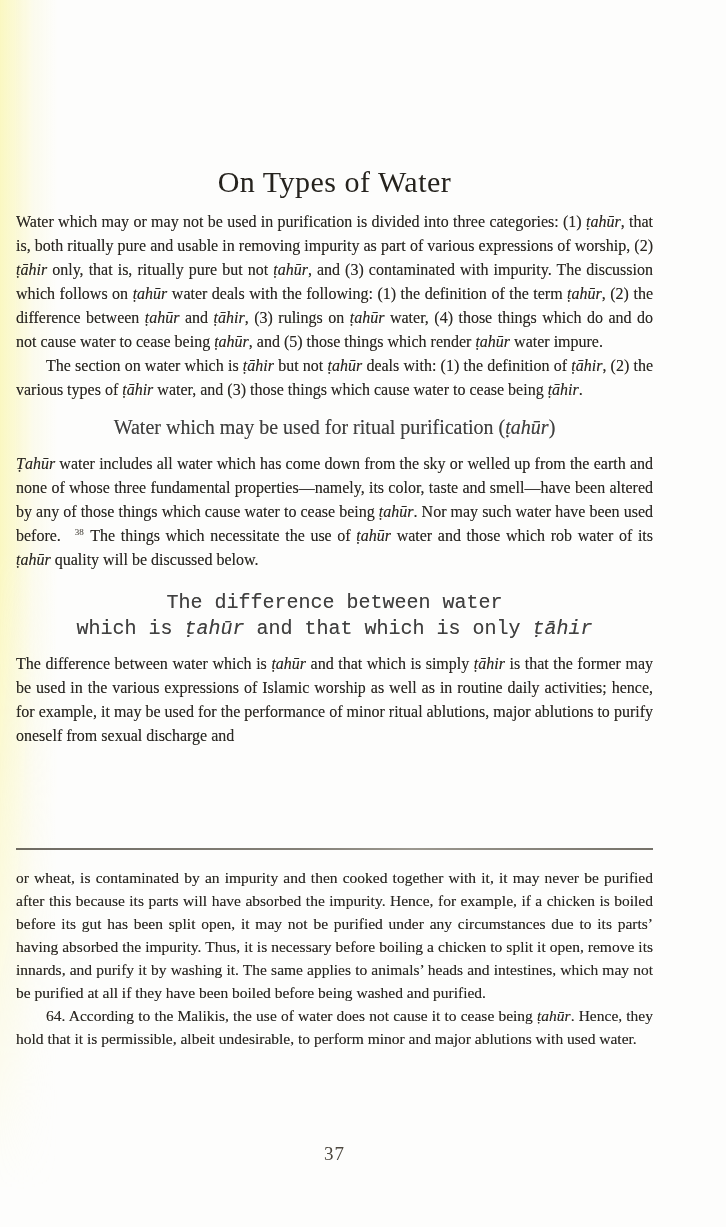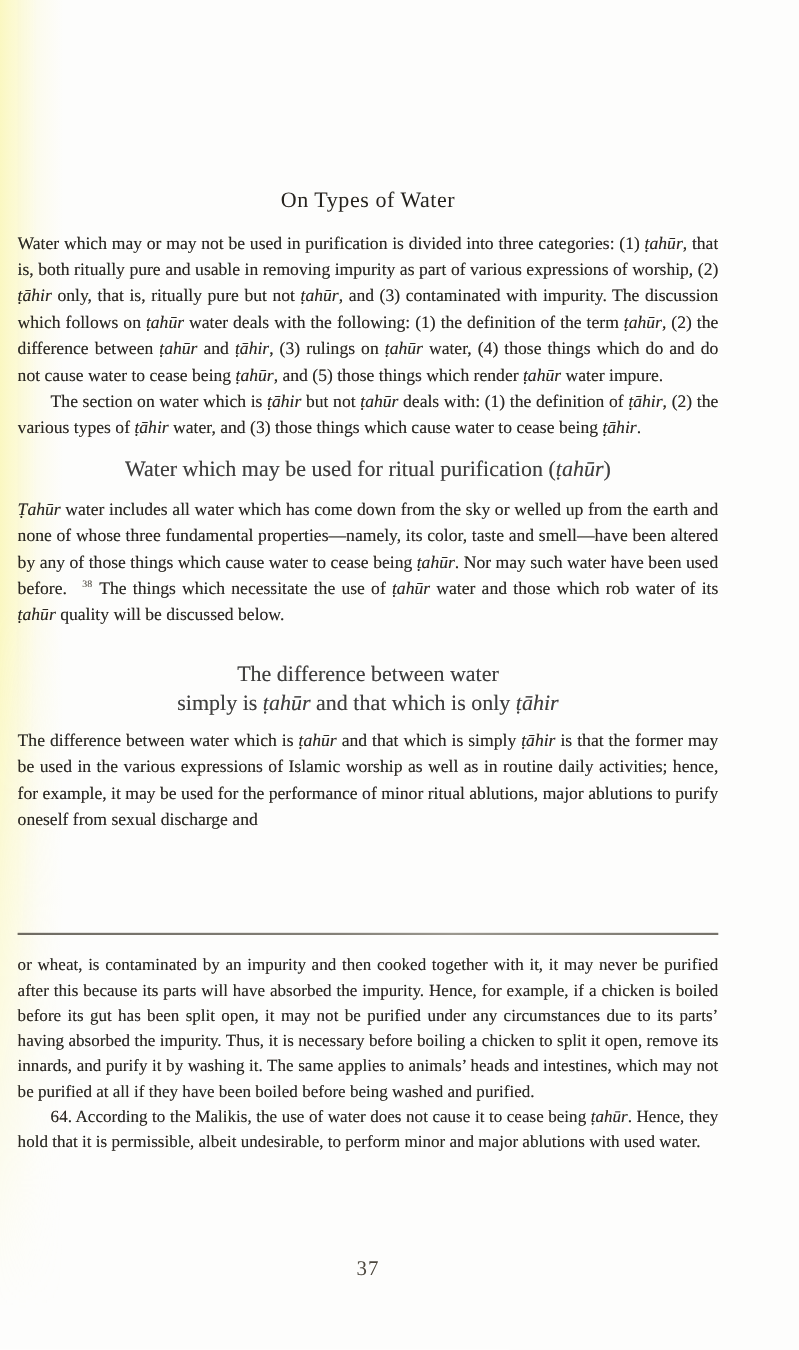--- a/index.html
+++ b/index.html
@@ -21,39 +21,39 @@
     -webkit-mask-image:linear-gradient(to bottom,#000 0%,#000 45%,rgba(0,0,0,0.45) 75%,transparent 97%);
     mask-image:linear-gradient(to bottom,#000 0%,#000 45%,rgba(0,0,0,0.45) 75%,transparent 97%);
     pointer-events:none;
   }
   .main-col{
     position:absolute;left:16px;top:164px;width:637px;height:684px;
     overflow:hidden;
   }
   .chapter-title{
     margin:0 0 10px 0;
-    font-size:20px;line-height:36px;font-weight:normal;
+    font-size:30px;line-height:36px;font-weight:normal;
     text-align:center;letter-spacing:0.5px;
     color:#26231e;
   }
   p.body{
     margin:0;
     font-size:16px;line-height:24px;
     text-align:justify;
     text-shadow:0 0 0.6px rgba(43,40,35,0.5);
     font-family:Liberation Serif, serif;
   }
   p.indent{text-indent:30px;}
   .section-heading{
     margin:12px 0 12px 0;
     font-size:20px;line-height:26px;font-weight:normal;
     text-align:center;color:#404040;
     text-shadow:0 0 0.5px rgba(43,40,35,0.45);
   }
-  .section-heading.two-line{margin-top:28px;margin-bottom:10px;}
+  .section-heading.two-line{margin-top:18px;margin-bottom:10px;font-family:Liberation Mono, monospace;}
   .section-heading .hline{display:block;}
   sup.note-ref{
     vertical-align:super;font-size:9px;line-height:0;color:#6b675f;
     margin-left:14px;margin-right:1px;
   }
   .footnotes{
     position:absolute;left:16px;top:848px;width:637px;
   }
   .fn-rule{
     height:2px;border:0;margin:0 0 16px 0;
@@ -85,21 +85,21 @@
 
     <p class="body"><span>Water which may or may not be used in purification is divided into three categories: (1) </span><i>ṭahūr</i><span>, that is, both ritually pure and usable in removing impurity as part of various expressions of worship, (2) </span><i>ṭāhir</i><span> only, that is, ritually pure but not </span><i>ṭahūr</i><span>, and (3) contaminated with impurity. The discussion which follows on </span><i>ṭahūr</i><span> water deals with the following: (1) the definition of the term </span><i>ṭahūr</i><span>, (2) the difference between </span><i>ṭahūr</i><span> and </span><i>ṭāhir</i><span>, (3) rulings on </span><i>ṭahūr</i><span> water, (4) those things which do and do not cause water to cease being </span><i>ṭahūr</i><span>, and (5) those things which render </span><i>ṭahūr</i><span> water impure.</span></p>
     <p class="body indent"><span>The section on water which is </span><i>ṭāhir</i><span> but not </span><i>ṭahūr</i><span> deals with: (1) the definition of </span><i>ṭāhir</i><span>, (2) the various types of </span><i>ṭāhir</i><span> water, and (3) those things which cause water to cease being </span><i>ṭāhir</i><span>.</span></p>
 
     <h2 class="section-heading"><span>Water which may be used for ritual purification (</span><i>ṭahūr</i><span>)</span></h2>
 
     <p class="body"><i>Ṭahūr</i><span> water includes all water which has come down from the sky or welled up from the earth and none of whose three fundamental properties—namely, its color, taste and smell—have been altered by any of those things which cause water to cease being </span><i>ṭahūr</i><span>. Nor may such water have been used before.</span><sup class="note-ref">38</sup><span> The things which necessitate the use of </span><i>ṭahūr</i><span> water and those which rob water of its </span><i>ṭahūr</i><span> quality will be discussed below.</span></p>
 
     <h2 class="section-heading two-line">
       <span class="hline"><span>The difference between water</span></span>
-      <span class="hline"><span>simply is </span><i>ṭahūr</i><span> and that which is only </span><i>ṭāhir</i></span>
+      <span class="hline"><span>which is </span><i>ṭahūr</i><span> and that which is only </span><i>ṭāhir</i></span>
     </h2>
 
     <p class="body"><span>The difference between water which is </span><i>ṭahūr</i><span> and that which is simply </span><i>ṭāhir</i><span> is that the former may be used in the various expressions of Islamic worship as well as in routine daily activities; hence, for example, it may be used for the performance of minor ritual ablutions, major ablutions to purify oneself from sexual discharge and</span></p>
   </div>
 
   <div class="footnotes">
     <hr class="fn-rule">
     <p class="footnote"><span>or wheat, is contaminated by an impurity and then cooked together with it, it may never be purified after this because its parts will have absorbed the impurity. Hence, for example, if a chicken is boiled before its gut has been split open, it may not be purified under any circumstances due to its parts’ having absorbed the impurity. Thus, it is necessary before boiling a chicken to split it open, remove its innards, and purify it by washing it. The same applies to animals’ heads and intestines, which may not be purified at all if they have been boiled before being washed and purified.</span></p>
     <p class="footnote indent"><span>64. According to the Malikis, the use of water does not cause it to cease being </span><i>ṭahūr</i><span>. Hence, they hold that it is permissible, albeit undesirable, to perform minor and major ablutions with used water.</span></p>
   </div>

